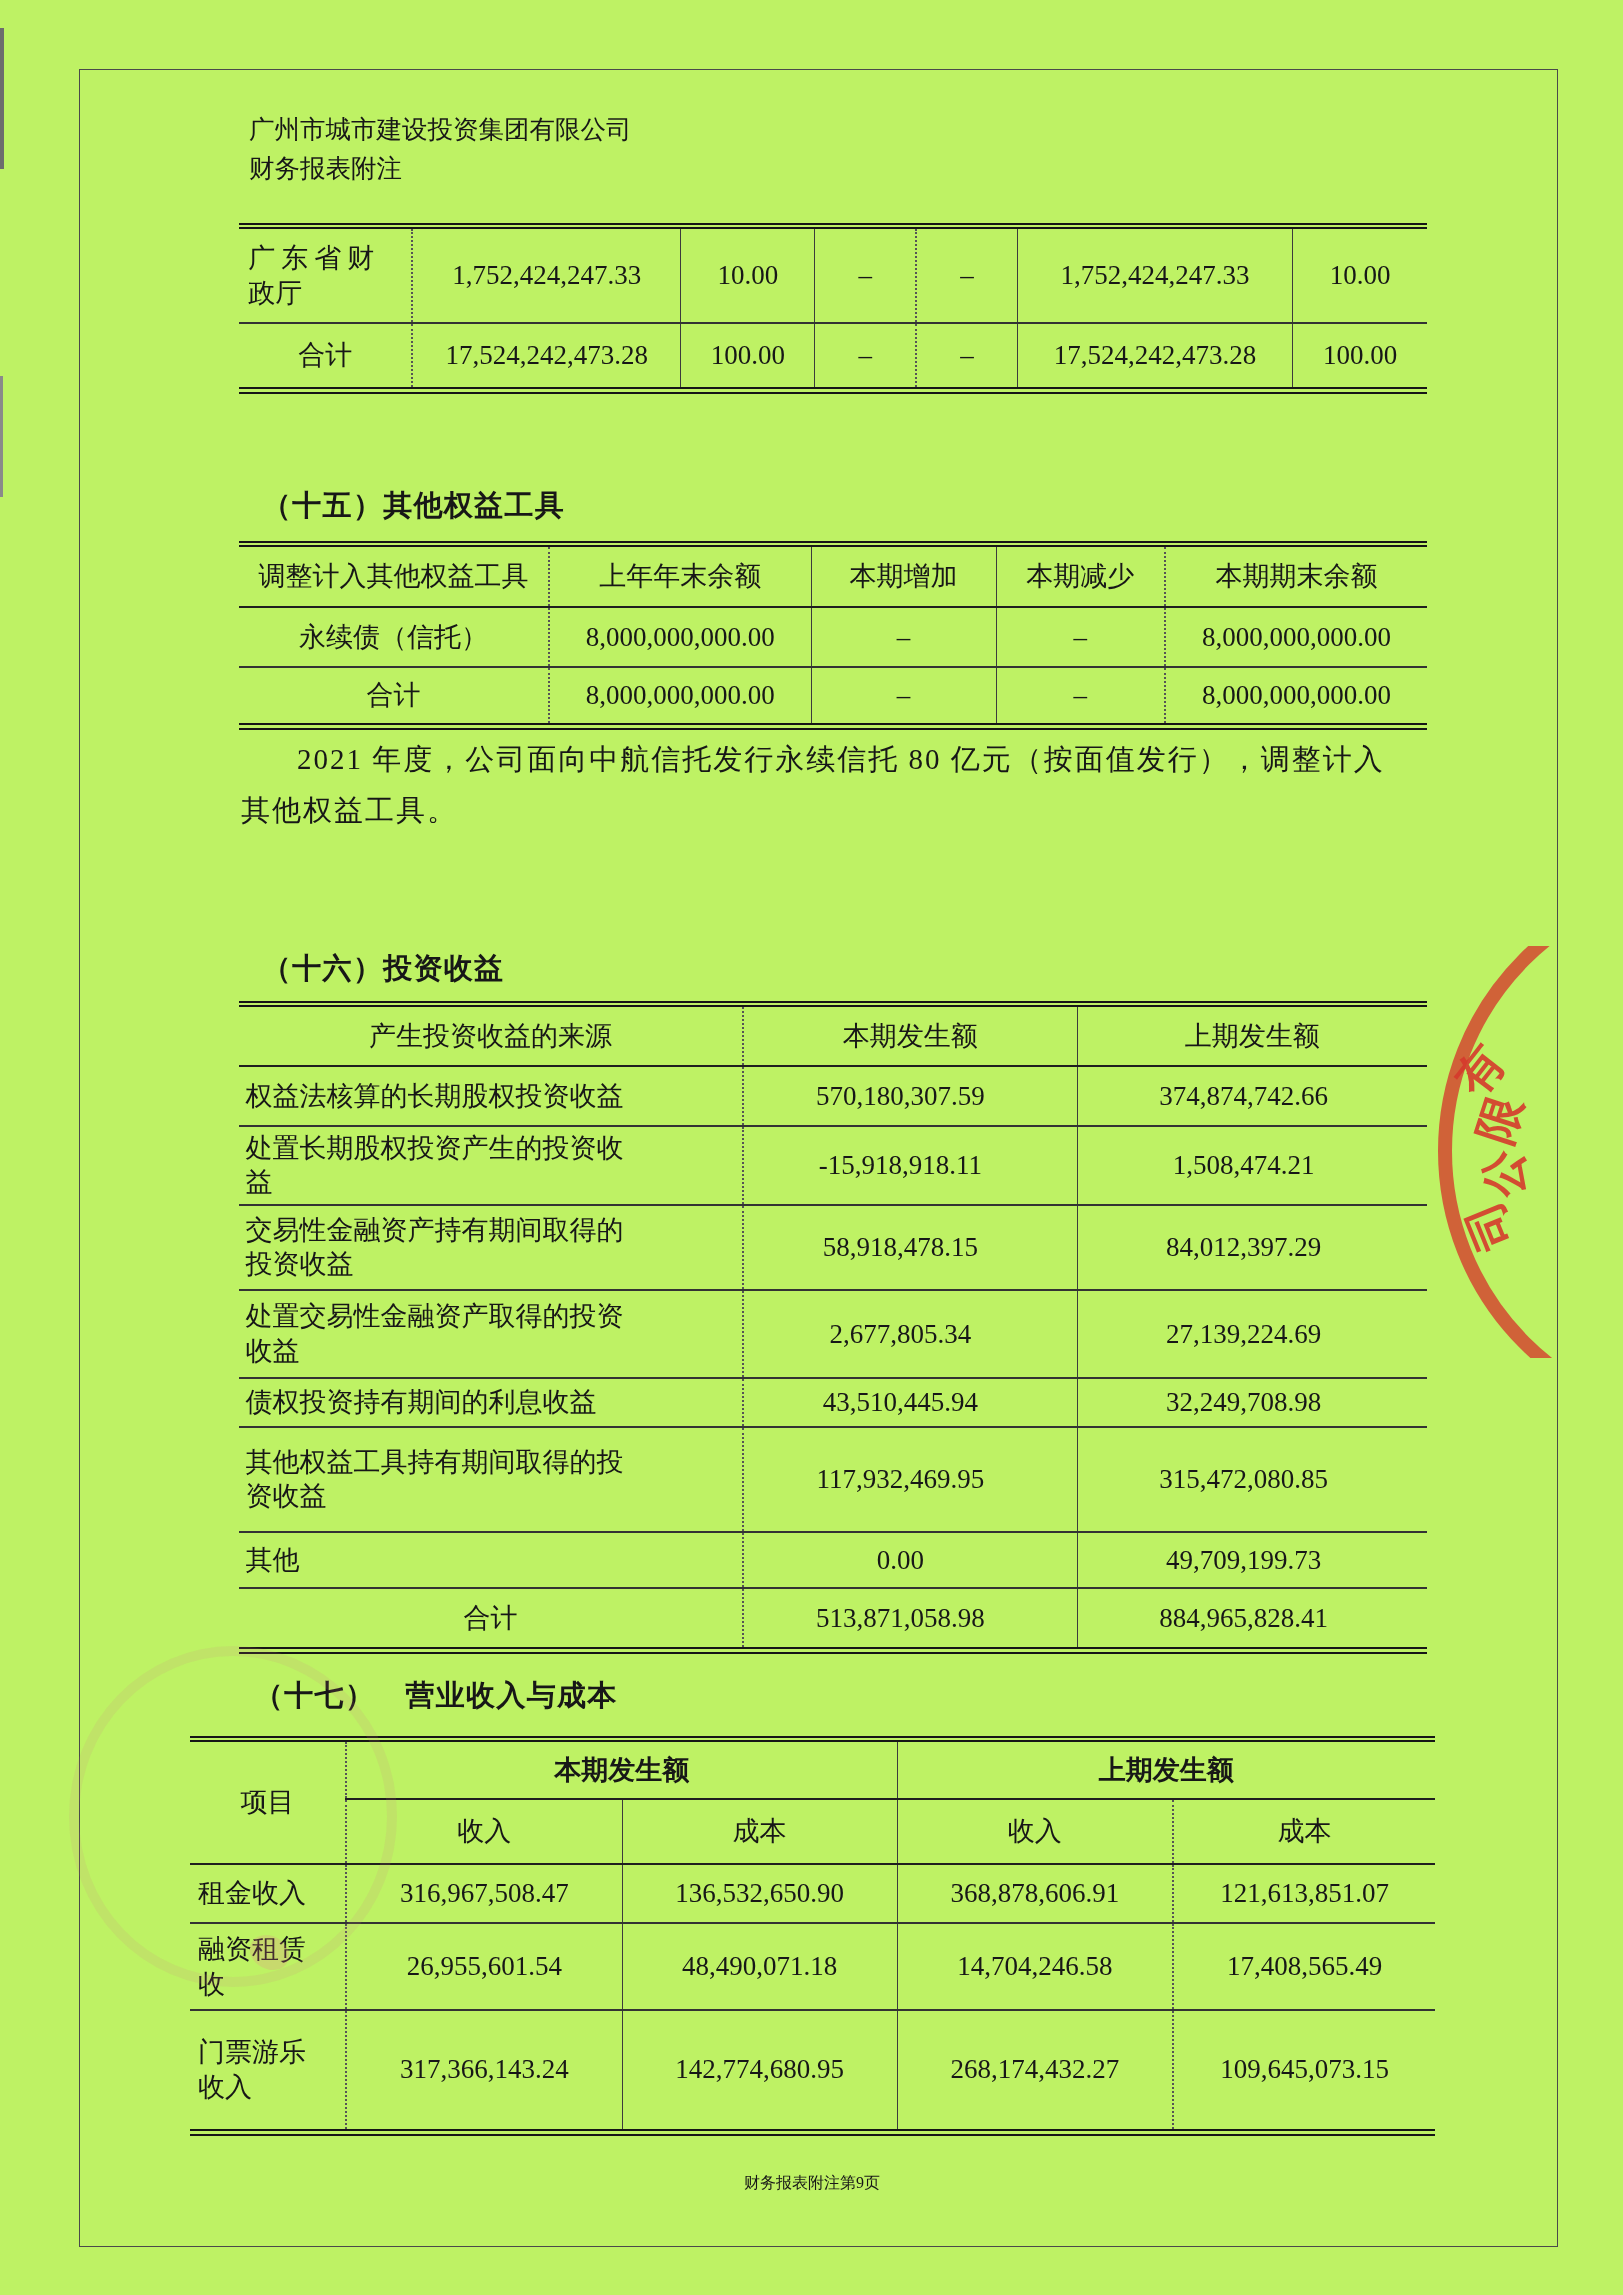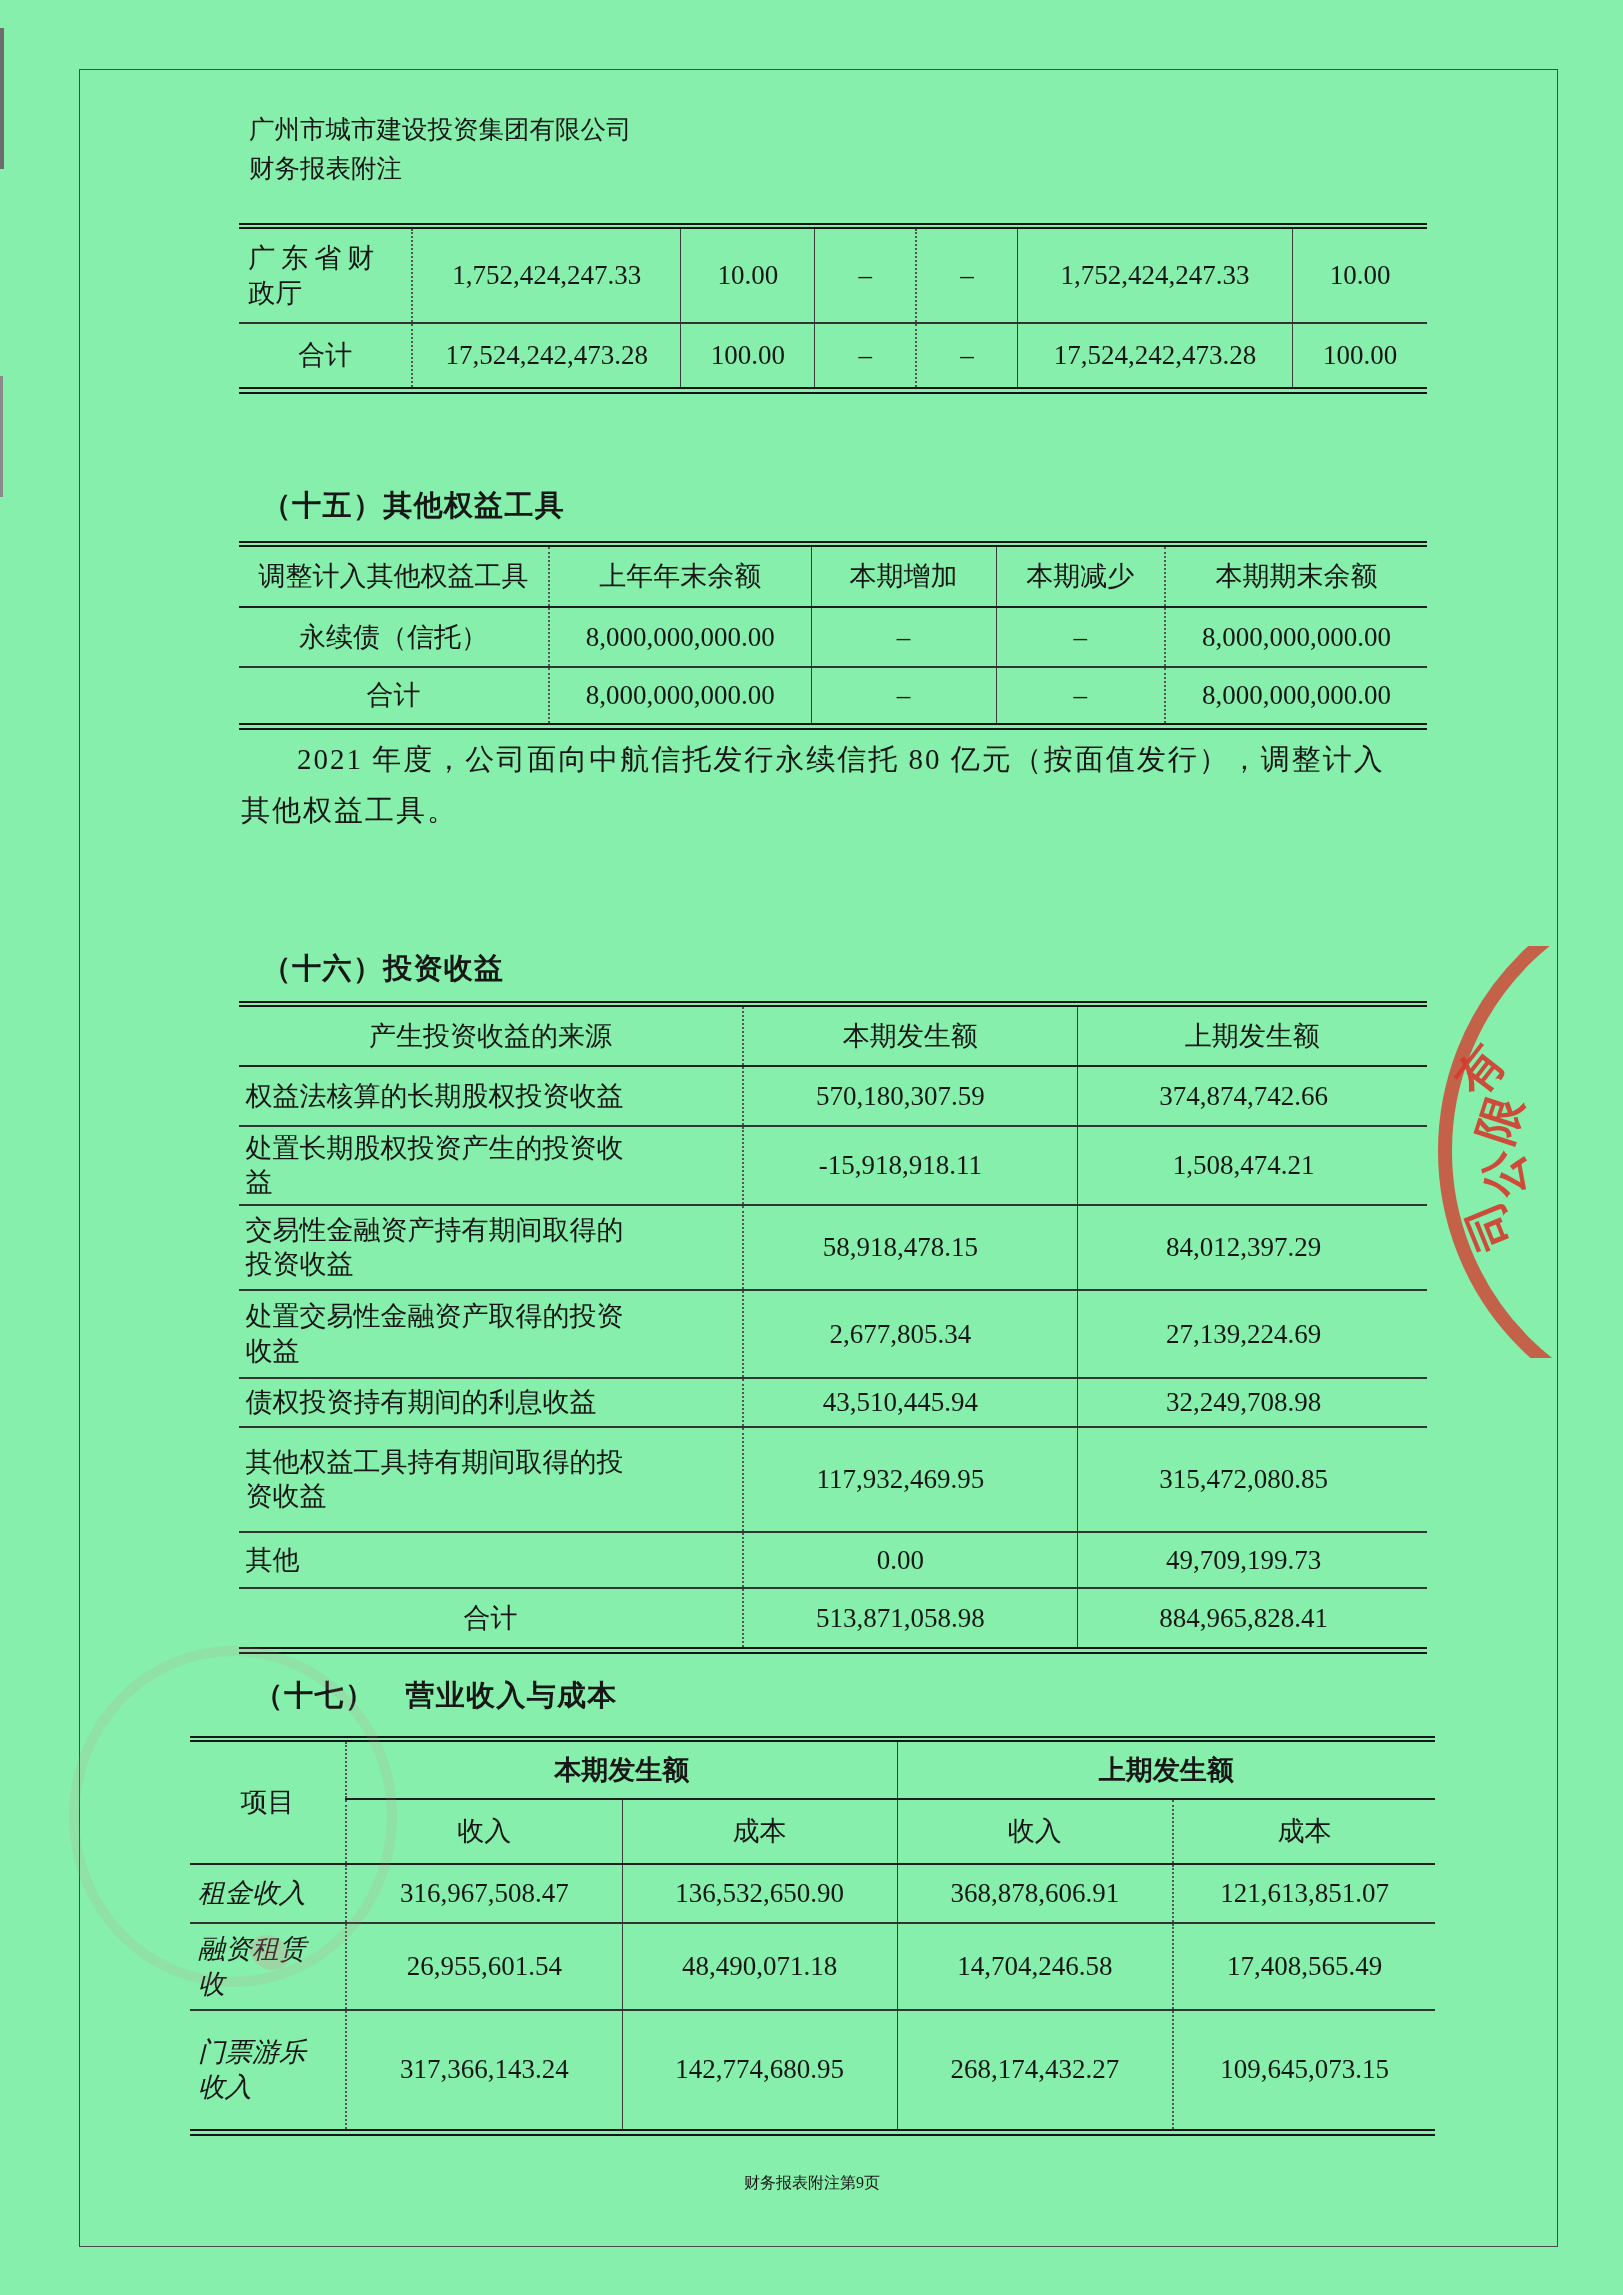--- a/index.html
+++ b/index.html
@@ -1,18 +1,18 @@
 <!DOCTYPE html>
 <html style="font-size:10.5px"><head>
 <meta charset="utf-8">
 <style>
   html,body{margin:0;padding:0;background:#d9d9d9;}
   .sheet{
     position:relative;margin:0 auto;width:1623px;height:2295px;
-    background:#86efac;overflow:hidden;color:#171717;
+    background:#bef264;overflow:hidden;color:#171717;
     font-family:"Liberation Serif","DejaVu Serif",serif;
   }
   .frame{
     position:absolute;left:79px;top:69px;width:1479px;height:2178px;
     box-sizing:border-box;border:1.3px solid #4a4a4a;
   }
   .edge-mark{position:absolute;left:0;background:#6d6d6d;}
   .doc-header{position:absolute;left:249px;top:110px;font-size:25.5px;line-height:39px;}
   .sec-title{position:absolute;font-size:29px;font-weight:bold;letter-spacing:1.3px;}
   .para{
@@ -27,21 +27,21 @@
   tr.thick-bot td{border-bottom:7.9px double #161616;}
   tr.sep td{border-bottom:2px solid #333333;}
   tr.hsep td, td.hsep{border-bottom:2.6px solid #1f1f1f;}
   td.vd{border-right:2px dotted #555555;}
   td.vs{border-right:1.3px solid #3c3c3c;}
   td.num{text-align:center;}
   td.ctr{text-align:center;}
   td.b{font-weight:normal;}
   td.lab1{text-align:justify;padding:2.6px 37px 2.6px 9.2px;}
   td.lab16{text-align:left;padding:3.9px 92px 3.9px 6.5px;}
-  td.lab17{text-align:left;padding:3.9px 17px 3.9px 7.9px;font-style:italic;}
+  td.lab17{text-align:left;padding:3.9px 17px 3.9px 7.9px;}
   td.gh{border-bottom:2.6px solid #1f1f1f;text-align:center;font-weight:bold;}
 
   
   .seal-clip{position:absolute;left:1433px;top:946px;width:128px;height:412px;overflow:hidden;}
   .seal-ring{
     position:absolute;left:5.2px;top:-73px;width:528px;height:528px;
     border:14.4px solid rgba(213,58,44,0.78);border-radius:50%;
   }
   .seal-char{
     position:absolute;font-size:47px;font-weight:bold;color:rgba(213,58,44,0.9);

